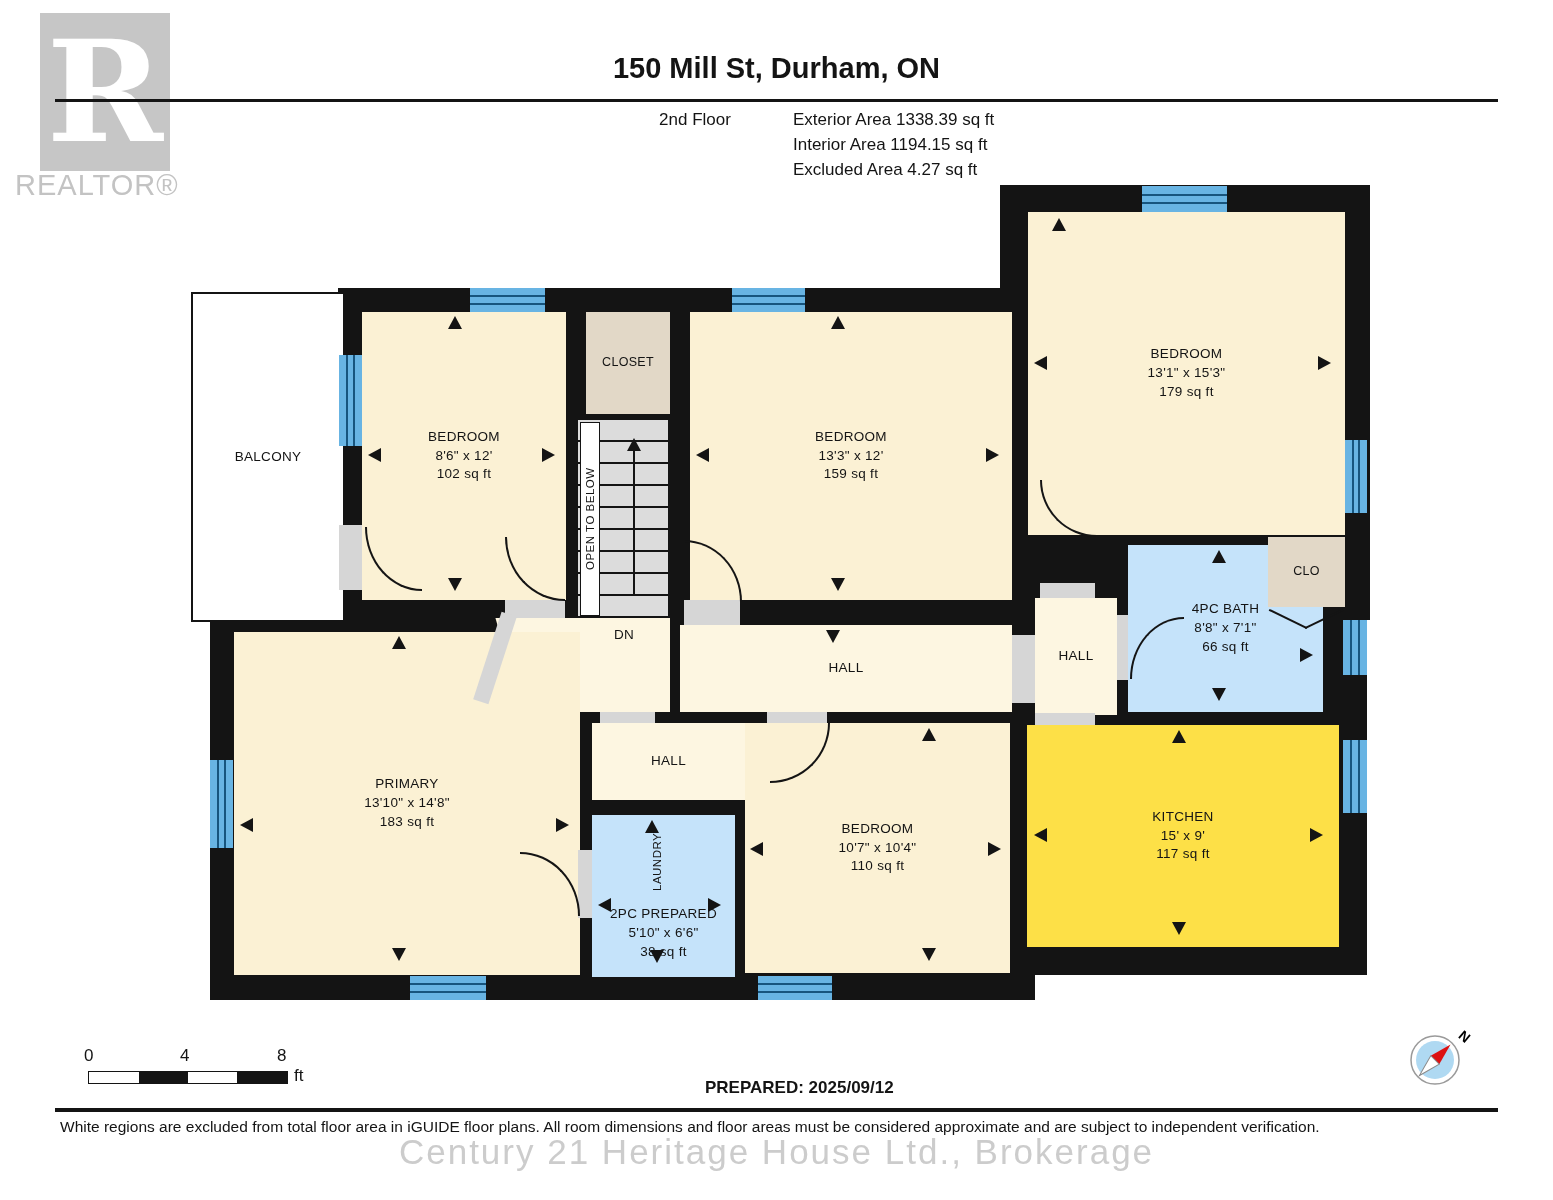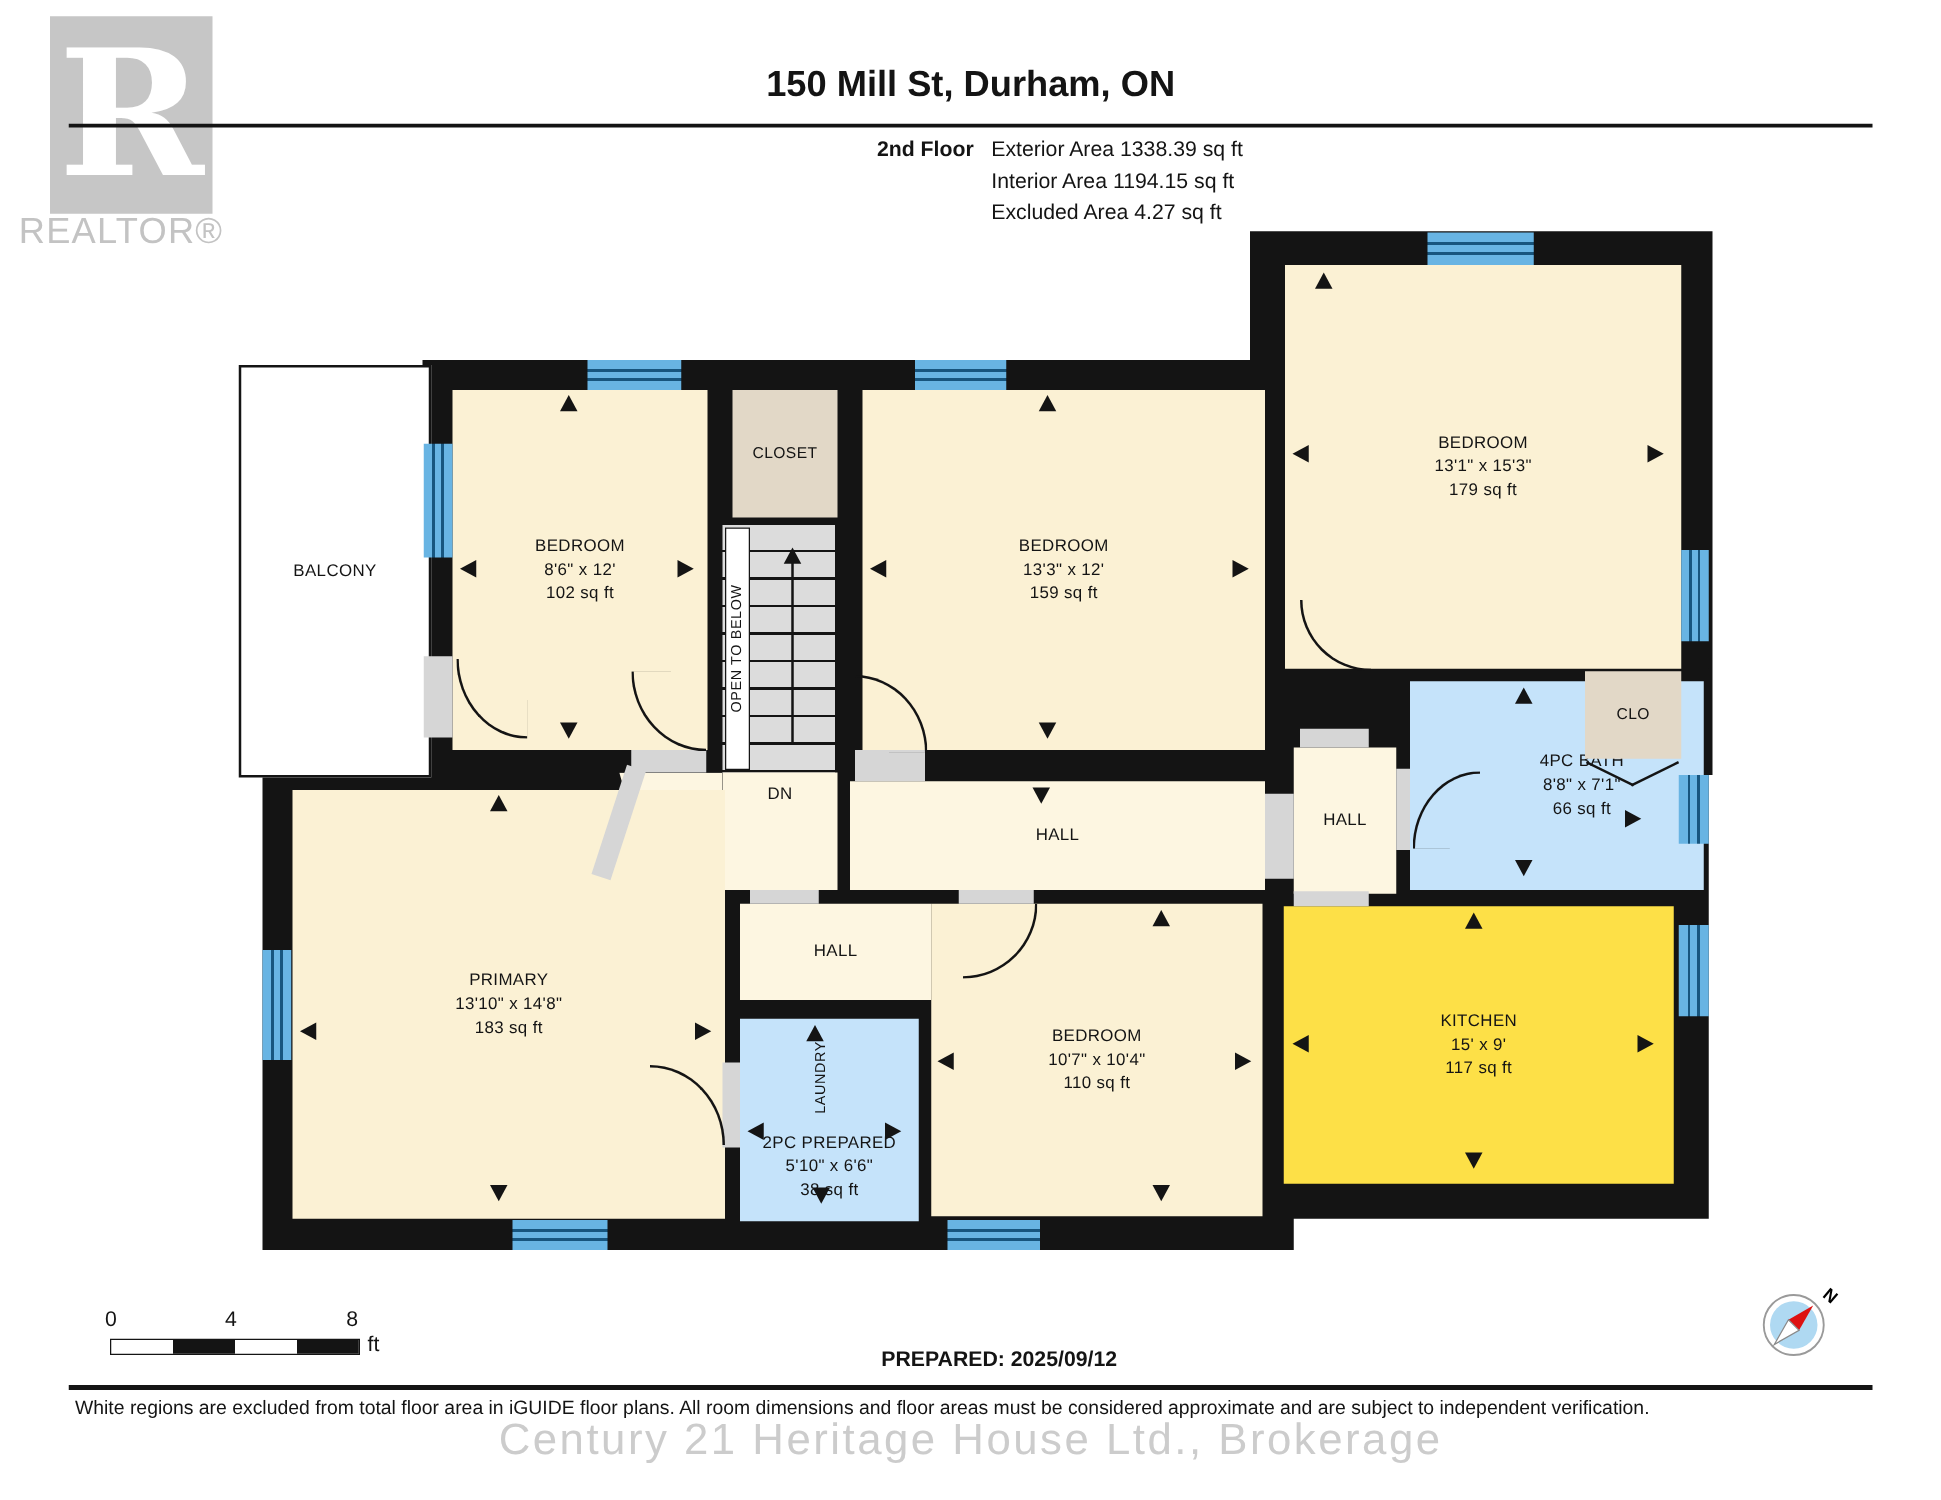--- a/index.html
+++ b/index.html
@@ -6,21 +6,21 @@
   .page{position:relative;width:1553px;height:1200px;background:#ffffff;overflow:hidden;
         font-family:"Liberation Sans",sans-serif;color:#141414;}
   .abs{position:absolute;}
   
   .logo-block{position:absolute;left:40px;top:13px;width:130px;height:158px;background:#c6c6c6;
               display:flex;align-items:center;justify-content:center;}
   .logo-r{font-family:"DejaVu Serif",serif;font-weight:bold;font-size:140px;color:#ffffff;line-height:1;}
   .logo-text{position:absolute;left:15px;top:169px;width:200px;font-size:29px;color:#c3c3c3;letter-spacing:1px;}
   .title{position:absolute;left:0;right:0;top:52px;text-align:center;font-size:29px;font-weight:bold;}
   .hline{position:absolute;left:55px;top:99px;width:1443px;height:3px;background:#141414;}
-  .floor-label{position:absolute;left:583px;top:110px;width:196px;text-align:right;font-size:17px;font-weight:bold;}
+  .floor-label{position:absolute;left:597px;top:110px;width:196px;text-align:center;font-size:17px;font-weight:normal;}
   .area-line{position:absolute;left:793px;width:320px;font-size:17px;}
   
   .slab{position:absolute;background:#141414;}
   .room{position:absolute;display:flex;align-items:center;justify-content:center;text-align:center;}
   .room .lbl{font-size:13.5px;line-height:1.4;letter-spacing:0.3px;}
   .cream{background:#FBF1D4;}
   .hallc{background:#FDF6E1;}
   .tan{background:#E2D8C7;}
   .bathblue{background:#C5E3FA;}
   .mint{background:#fde047;}
@@ -105,21 +105,21 @@
   </div>
 
   <div class="room cream" style="left:1028px;top:212px;width:317px;height:323px;">
     <div class="lbl">
       <div>BEDROOM</div>
       <div>13'1" x 15'3"</div>
       <div>179 sq ft</div>
     </div>
   </div>
 
-  <div class="room bathblue" style="left:1128px;top:545px;width:195px;height:167px;padding-left:40px;">
+  <div class="room bathblue" style="left:1128px;top:545px;width:195px;height:167px;">
     <div class="lbl">
       <div>4PC BATH</div>
       <div>8'8" x 7'1"</div>
       <div>66 sq ft</div>
     </div>
   </div>
 
   <div class="room tan" style="left:1268px;top:537px;width:77px;height:70px;">
     <div class="lbl" style="font-size:12.5px;">CLO</div>
   </div>

